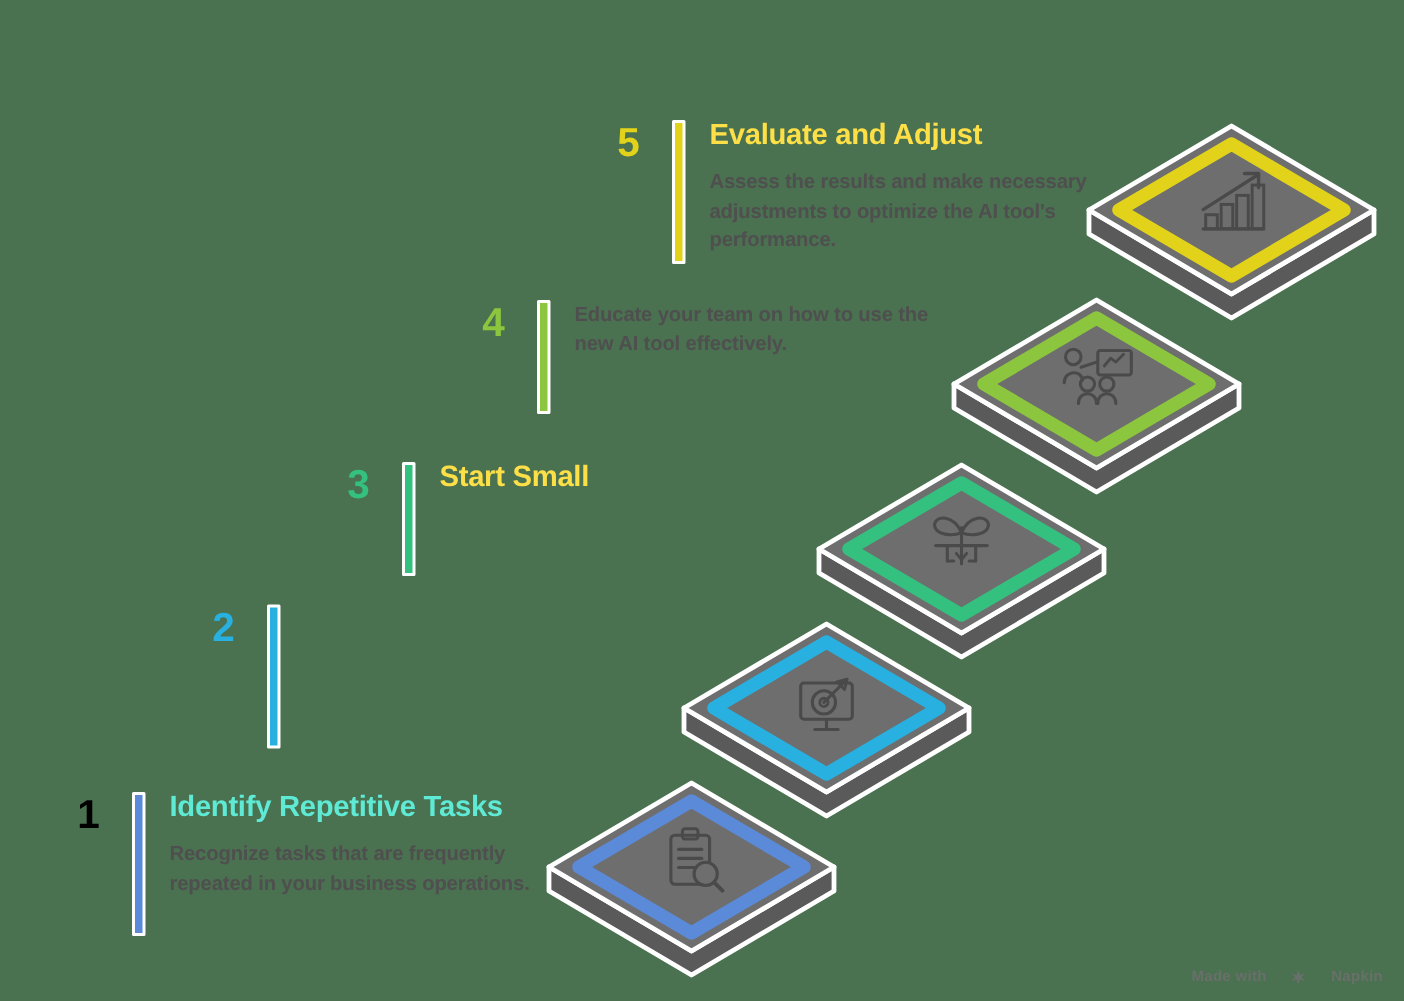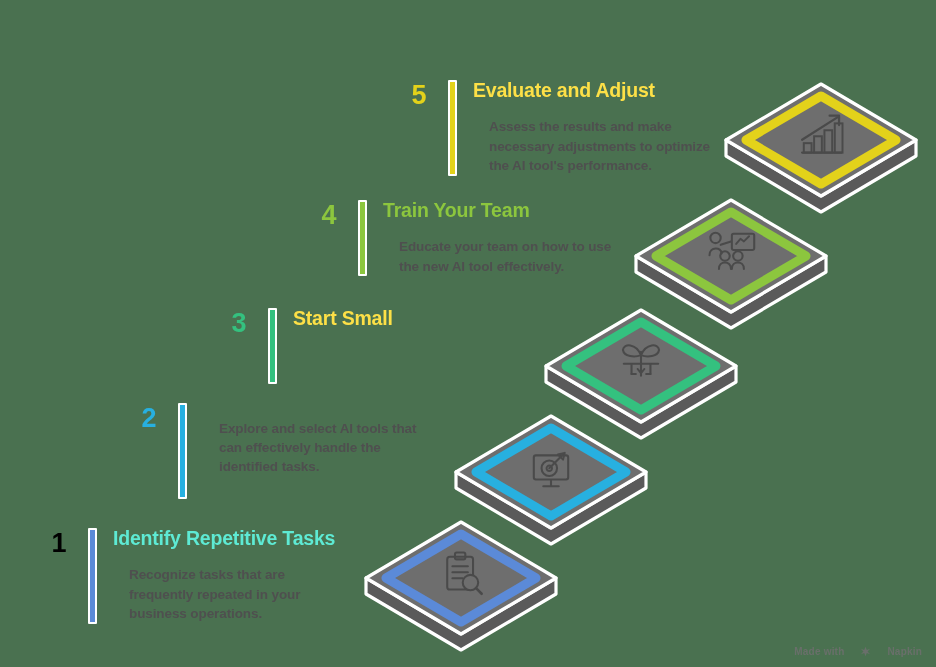--- a/index.html
+++ b/index.html
@@ -65,21 +65,21 @@
     font-weight: bold;
     line-height: 1.1;
     margin: 0 0 10px 0;
     letter-spacing: -0.2px;
   }
   .step-desc {
     font-size: 13.5px;
     font-weight: bold;
     line-height: 1.42;
     color: #4f4f4f;
-    margin: 16px;
+    margin: 0;
     letter-spacing: -0.1px;
   }
 
   
   #text-1 { left: 24px;  top: 528px; }
   #text-1 .accent-bar { height: 92px; }
   #text-2 { left: 114px; top: 403px; }
   #text-2 .accent-bar { height: 92px; }
   #text-3 { left: 204px; top: 308px; }
   #text-3 .accent-bar { height: 72px; }
@@ -218,37 +218,35 @@
     <div class="step-body">
       <p class="step-title" style="color:#5eead4">Identify Repetitive Tasks</p>
       <p class="step-desc">Recognize tasks that are frequently repeated in your business operations.</p>
     </div>
   </div>
 
   <div class="step-text" id="text-2">
     <div class="step-num" style="color:#27b0e0">2</div>
     <div class="accent-bar" style="background:#27b0e0"></div>
     <div class="step-body">
-      <p class="step-desc">Explore and select AI tools that can effectively handle the identified tasks.</p>
     </div>
   </div>
 
   <div class="step-text" id="text-3">
     <div class="step-num" style="color:#34c17f">3</div>
     <div class="accent-bar" style="background:#34c17f"></div>
     <div class="step-body">
       <p class="step-title" style="color:#fde047">Start Small</p>
     </div>
   </div>
 
   <div class="step-text" id="text-4">
     <div class="step-num" style="color:#8cc63e">4</div>
     <div class="accent-bar" style="background:#8cc63e"></div>
     <div class="step-body">
-      <p class="step-title" style="color:#8cc63e">Train Your Team</p>
       <p class="step-desc">Educate your team on how to use the new AI tool effectively.</p>
     </div>
   </div>
 
   <div class="step-text" id="text-5">
     <div class="step-num" style="color:#e3d21a">5</div>
     <div class="accent-bar" style="background:#e3d21a"></div>
     <div class="step-body">
       <p class="step-title" style="color:#fde047">Evaluate and Adjust</p>
       <p class="step-desc">Assess the results and make necessary adjustments to optimize the AI tool's performance.</p>

